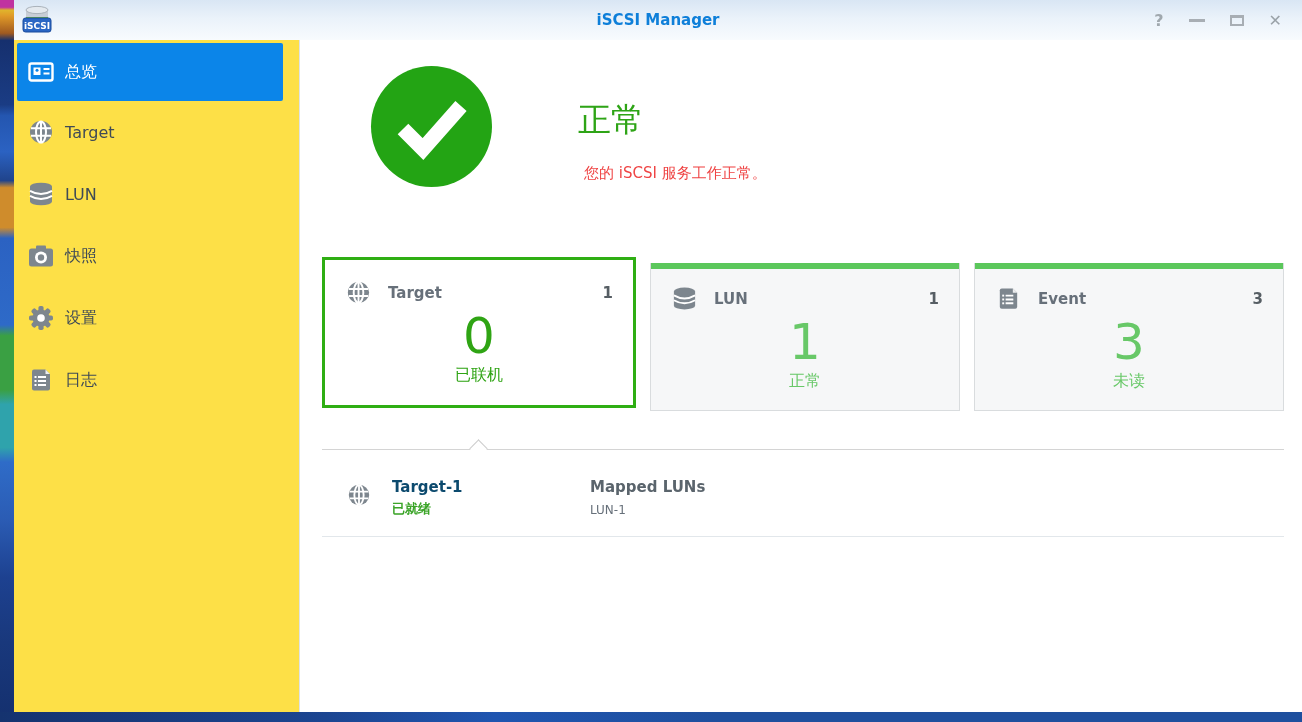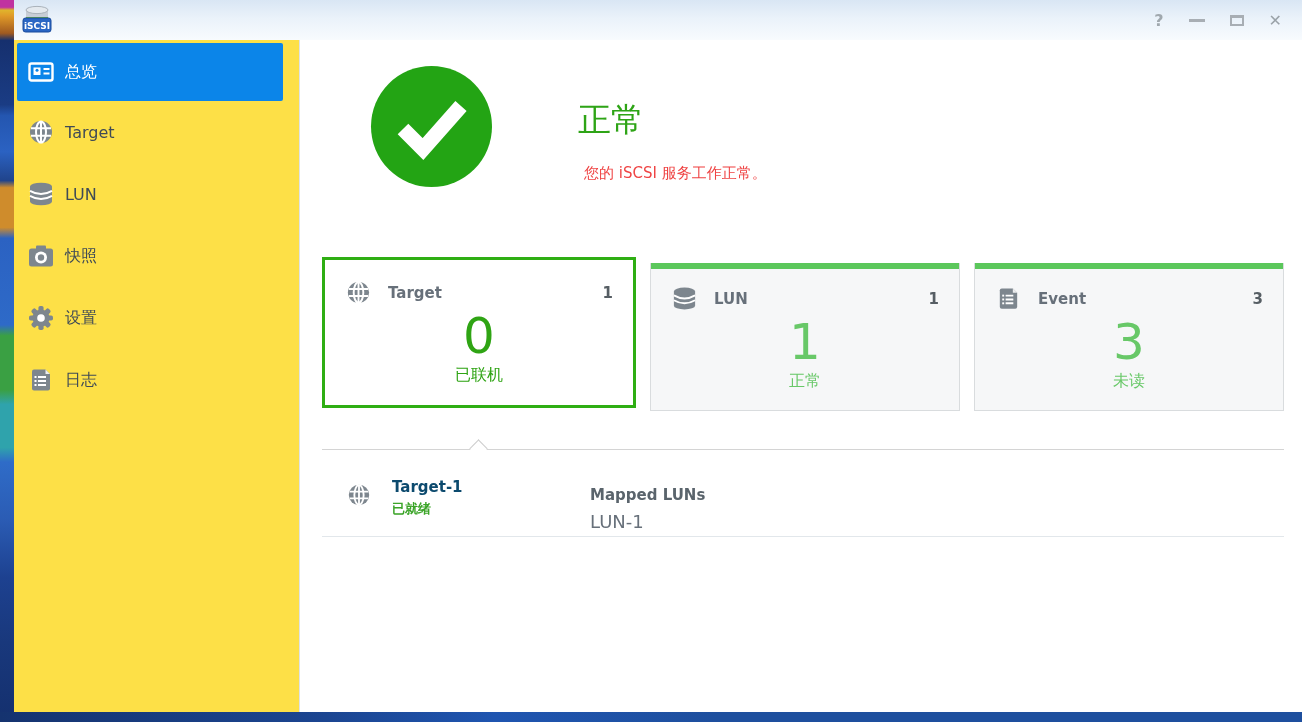--- a/index.html
+++ b/index.html
@@ -67,37 +67,38 @@
 
   .separator { position:absolute; left:22px; top:409px; width:962px; height:1px; background:#d4d4d4; }
   .notch { position:absolute; left:150px; top:-7px; width:13px; height:13px; background:#fff;
     border-left:1px solid #cccccc; border-top:1px solid #cccccc; transform:rotate(45deg); }
 
   .detail-row { position:absolute; left:22px; top:422px; width:962px; height:75px; border-bottom:1px solid #e2e7eb; cursor:pointer; }
   .d-icon { position:absolute; left:24px; top:20px; width:26px; height:26px; }
   .d-name-block { position:absolute; left:70px; top:16px; }
   .d-name { font-size:15px; font-weight:bold; color:#0c4a6e; }
   .d-status { font-size:13px; color:#3ba428; margin-top:4px;font-weight:bold; }
-  .d-col { position:absolute; top:24px; }
+  .d-col { position:absolute; top:16px; }
   .d-col-mapped { left:268px; }
   .d-col-iqn { left:498px; }
   .d-head { font-size:15px; font-weight:bold; color:#5a646c; }
-  .d-val { font-size:18px; color:#67707a; margin-top:7px; }
+  .d-val { font-size:12px; color:#67707a; margin-top:7px; }
 
   svg { display:block; }
 </style>
 </head>
 <body>
 
 <div class="desktop-strip"></div>
 <div class="taskbar"></div>
 
 <div class="window">
 
   <div class="titlebar">
+    <div class="title">iSCSI Manager</div>
     <div class="app-icon">
       <svg width="36" height="34" viewBox="0 0 36 34">
         <ellipse cx="18" cy="20" rx="11" ry="4" fill="#6ab028"></ellipse>
         <rect x="7" y="13" width="22" height="7" fill="#7cc030"></rect>
         <rect x="7" y="7" width="22" height="7" fill="#c8ced6"></rect>
         <ellipse cx="18" cy="7" rx="11" ry="3.6" fill="#e4e9ee" stroke="#aab2ba" stroke-width="1"></ellipse>
         <rect x="4" y="15" width="28" height="14" rx="2.5" fill="#2a66c4" stroke="#184a9c" stroke-width="1"></rect>
         <text x="18" y="25.5" font-size="9" font-weight="bold" fill="#ffffff" text-anchor="middle" font-family="DejaVu Sans, sans-serif">iSCSI</text>
       </svg>
     </div>

